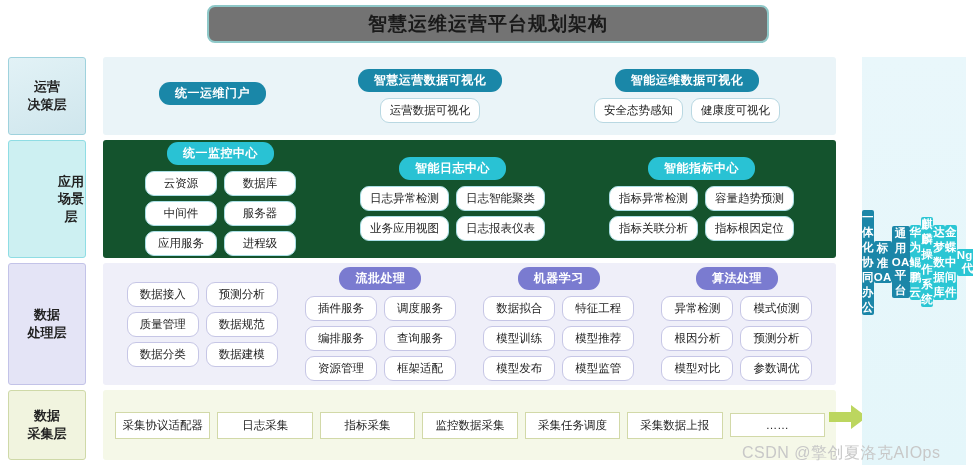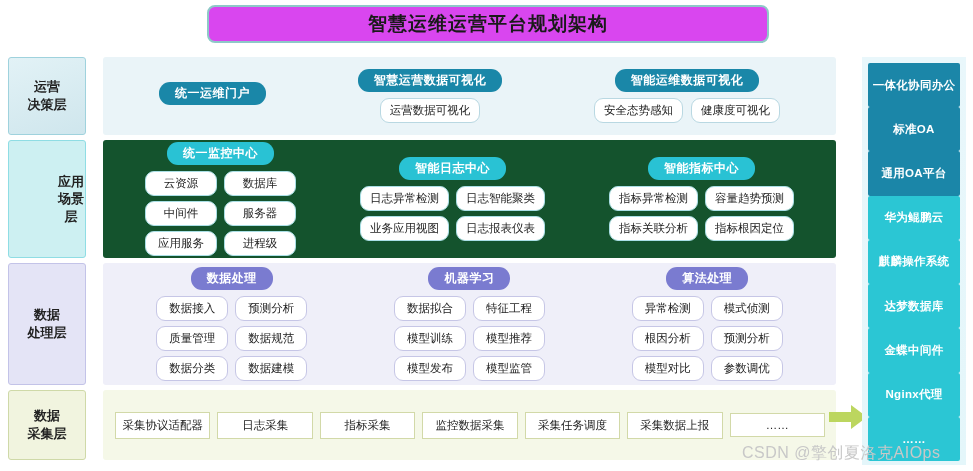--- a/index.html
+++ b/index.html
@@ -21,21 +21,21 @@
   .title-wrap {
     position: absolute;
     left: 207px; top: 5px;
     width: 562px; height: 38px;
     display: flex; align-items: center; justify-content: center;
   }
   .title-box {
     width: 100%; height: 100%;
     border: 2px solid #8ec8c8;
     border-radius: 8px;
-    background: #d946ef;
+    background: #737373;
     display: flex; align-items: center; justify-content: center;
   }
   .title-text {
     font-size: 19px;
     font-weight: bold;
     color: #1a1a1a;
     letter-spacing: 1px;
   }
 
   
@@ -166,21 +166,21 @@
     width: 40px; height: 26px;
   }
 
   
   .sidebar {
     position: absolute;
     left: 862px; top: 57px;
     width: 104px; height: 408px;
     background: linear-gradient(180deg,#e9f7fb 0%, #e4f6fa 100%);
     display: flex;
-    flex-direction: column;
+    flex-direction: row;
     align-items: center;
     padding: 6px 0 4px 0;
   }
   .side-chip {
     width: 92px;
     flex: 1 1 0;
     border-radius: 2px;
     display: flex; align-items: center; justify-content: center;
     color: #ffffff;
     font-size: 11.5px;
@@ -298,31 +298,41 @@
       <div class="layer-label l3">
         <span>
           <span>数据</span><br>
           <span>处理层</span>
         </span>
       </div>
       <div class="layer-body b3">
         <div class="groups">
 
           <div class="group">
-            <div class="group-pill pill-purple">数据处理</div>
             <div class="chips grid2">
               <div class="chip c3">数据接入</div>
               <div class="chip c3">预测分析</div>
               <div class="chip c3">质量管理</div>
               <div class="chip c3">数据规范</div>
               <div class="chip c3">数据分类</div>
               <div class="chip c3">数据建模</div>
             </div>
           </div>
 
+          <div class="group">
+            <div class="group-pill pill-purple">流批处理</div>
+            <div class="chips grid2">
+              <div class="chip c3">插件服务</div>
+              <div class="chip c3">调度服务</div>
+              <div class="chip c3">编排服务</div>
+              <div class="chip c3">查询服务</div>
+              <div class="chip c3">资源管理</div>
+              <div class="chip c3">框架适配</div>
+            </div>
+          </div>
 
           <div class="group">
             <div class="group-pill pill-purple">机器学习</div>
             <div class="chips grid2">
               <div class="chip c3">数据拟合</div>
               <div class="chip c3">特征工程</div>
               <div class="chip c3">模型训练</div>
               <div class="chip c3">模型推荐</div>
               <div class="chip c3">模型发布</div>
               <div class="chip c3">模型监管</div>

